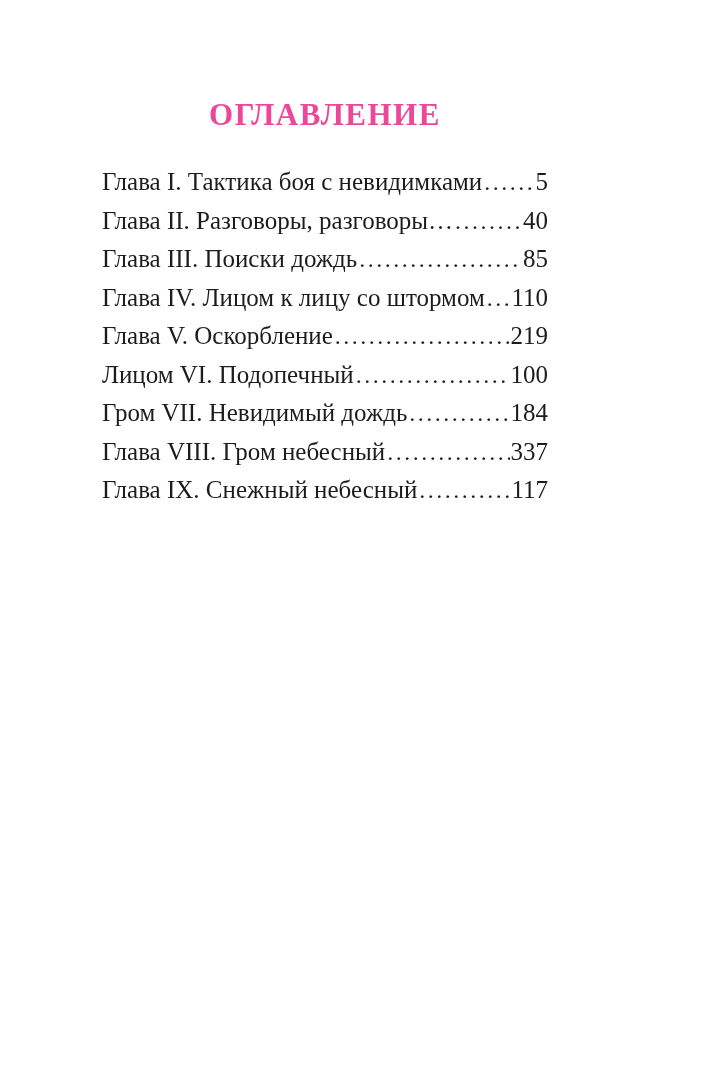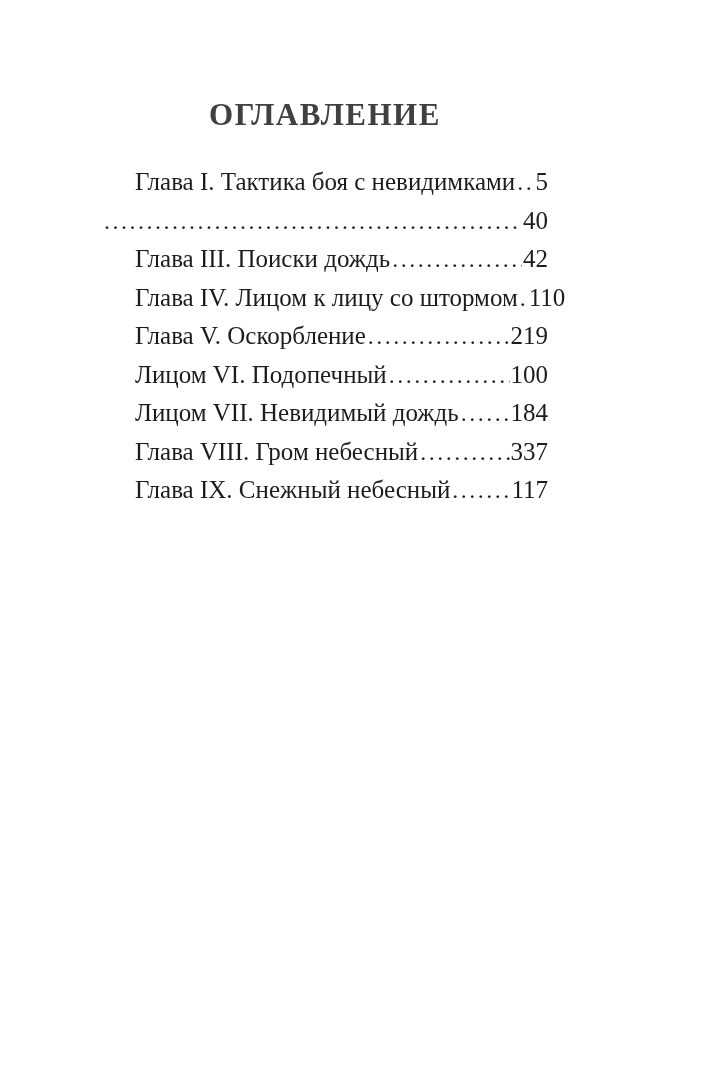--- a/index.html
+++ b/index.html
@@ -26,35 +26,34 @@
     margin-left: 102px;
     padding-top: 95px;
   }
   .title {
     font-size: 31px;
     font-weight: bold;
     letter-spacing: 1.5px;
     text-align: center;
     line-height: 40px;
     margin: 0 0 28px 0;
-    color: #404040;
+    color: #ec4899;
   }
   .toc {
     width: 100%;
   }
   .toc-row {
     display: flex;
     align-items: baseline;
     font-size: 25px;
     line-height: 38.5px;
     white-space: nowrap;
   }
   .toc-label {
     flex: 0 0 auto;
-    margin-left: 33px;
   }
   .toc-dots {
     flex: 1 1 auto;
     overflow: hidden;
     min-width: 8px;
     padding-left: 2px;
     margin-right: 1px;
   }
   .toc-dots::after {
     content: "..........................................................................................";
@@ -72,45 +71,46 @@
 <div class="page">
   <div class="content">
     <h1 class="title">ОГЛАВЛЕНИЕ</h1>
     <div class="toc">
         <div class="toc-row">
           <span class="toc-label">Глава I. Тактика боя с невидимками</span>
           <span class="toc-dots"></span>
           <span class="toc-page">5</span>
         </div>
         <div class="toc-row">
+          <span class="toc-label">Глава II. Разговоры, разговоры…</span>
           <span class="toc-dots"></span>
           <span class="toc-page">40</span>
         </div>
         <div class="toc-row">
           <span class="toc-label">Глава III. Поиски дождь</span>
           <span class="toc-dots"></span>
-          <span class="toc-page">42</span>
+          <span class="toc-page">85</span>
         </div>
         <div class="toc-row">
           <span class="toc-label">Глава IV. Лицом к лицу со штормом</span>
           <span class="toc-dots"></span>
           <span class="toc-page">110</span>
         </div>
         <div class="toc-row">
           <span class="toc-label">Глава V. Оскорбление</span>
           <span class="toc-dots"></span>
           <span class="toc-page">219</span>
         </div>
         <div class="toc-row">
           <span class="toc-label">Лицом VI. Подопечный</span>
           <span class="toc-dots"></span>
           <span class="toc-page">100</span>
         </div>
         <div class="toc-row">
-          <span class="toc-label">Лицом VII. Невидимый дождь</span>
+          <span class="toc-label">Гром VII. Невидимый дождь</span>
           <span class="toc-dots"></span>
           <span class="toc-page">184</span>
         </div>
         <div class="toc-row">
           <span class="toc-label">Глава VIII. Гром небесный</span>
           <span class="toc-dots"></span>
           <span class="toc-page">337</span>
         </div>
         <div class="toc-row">
           <span class="toc-label">Глава IX. Снежный небесный</span>

